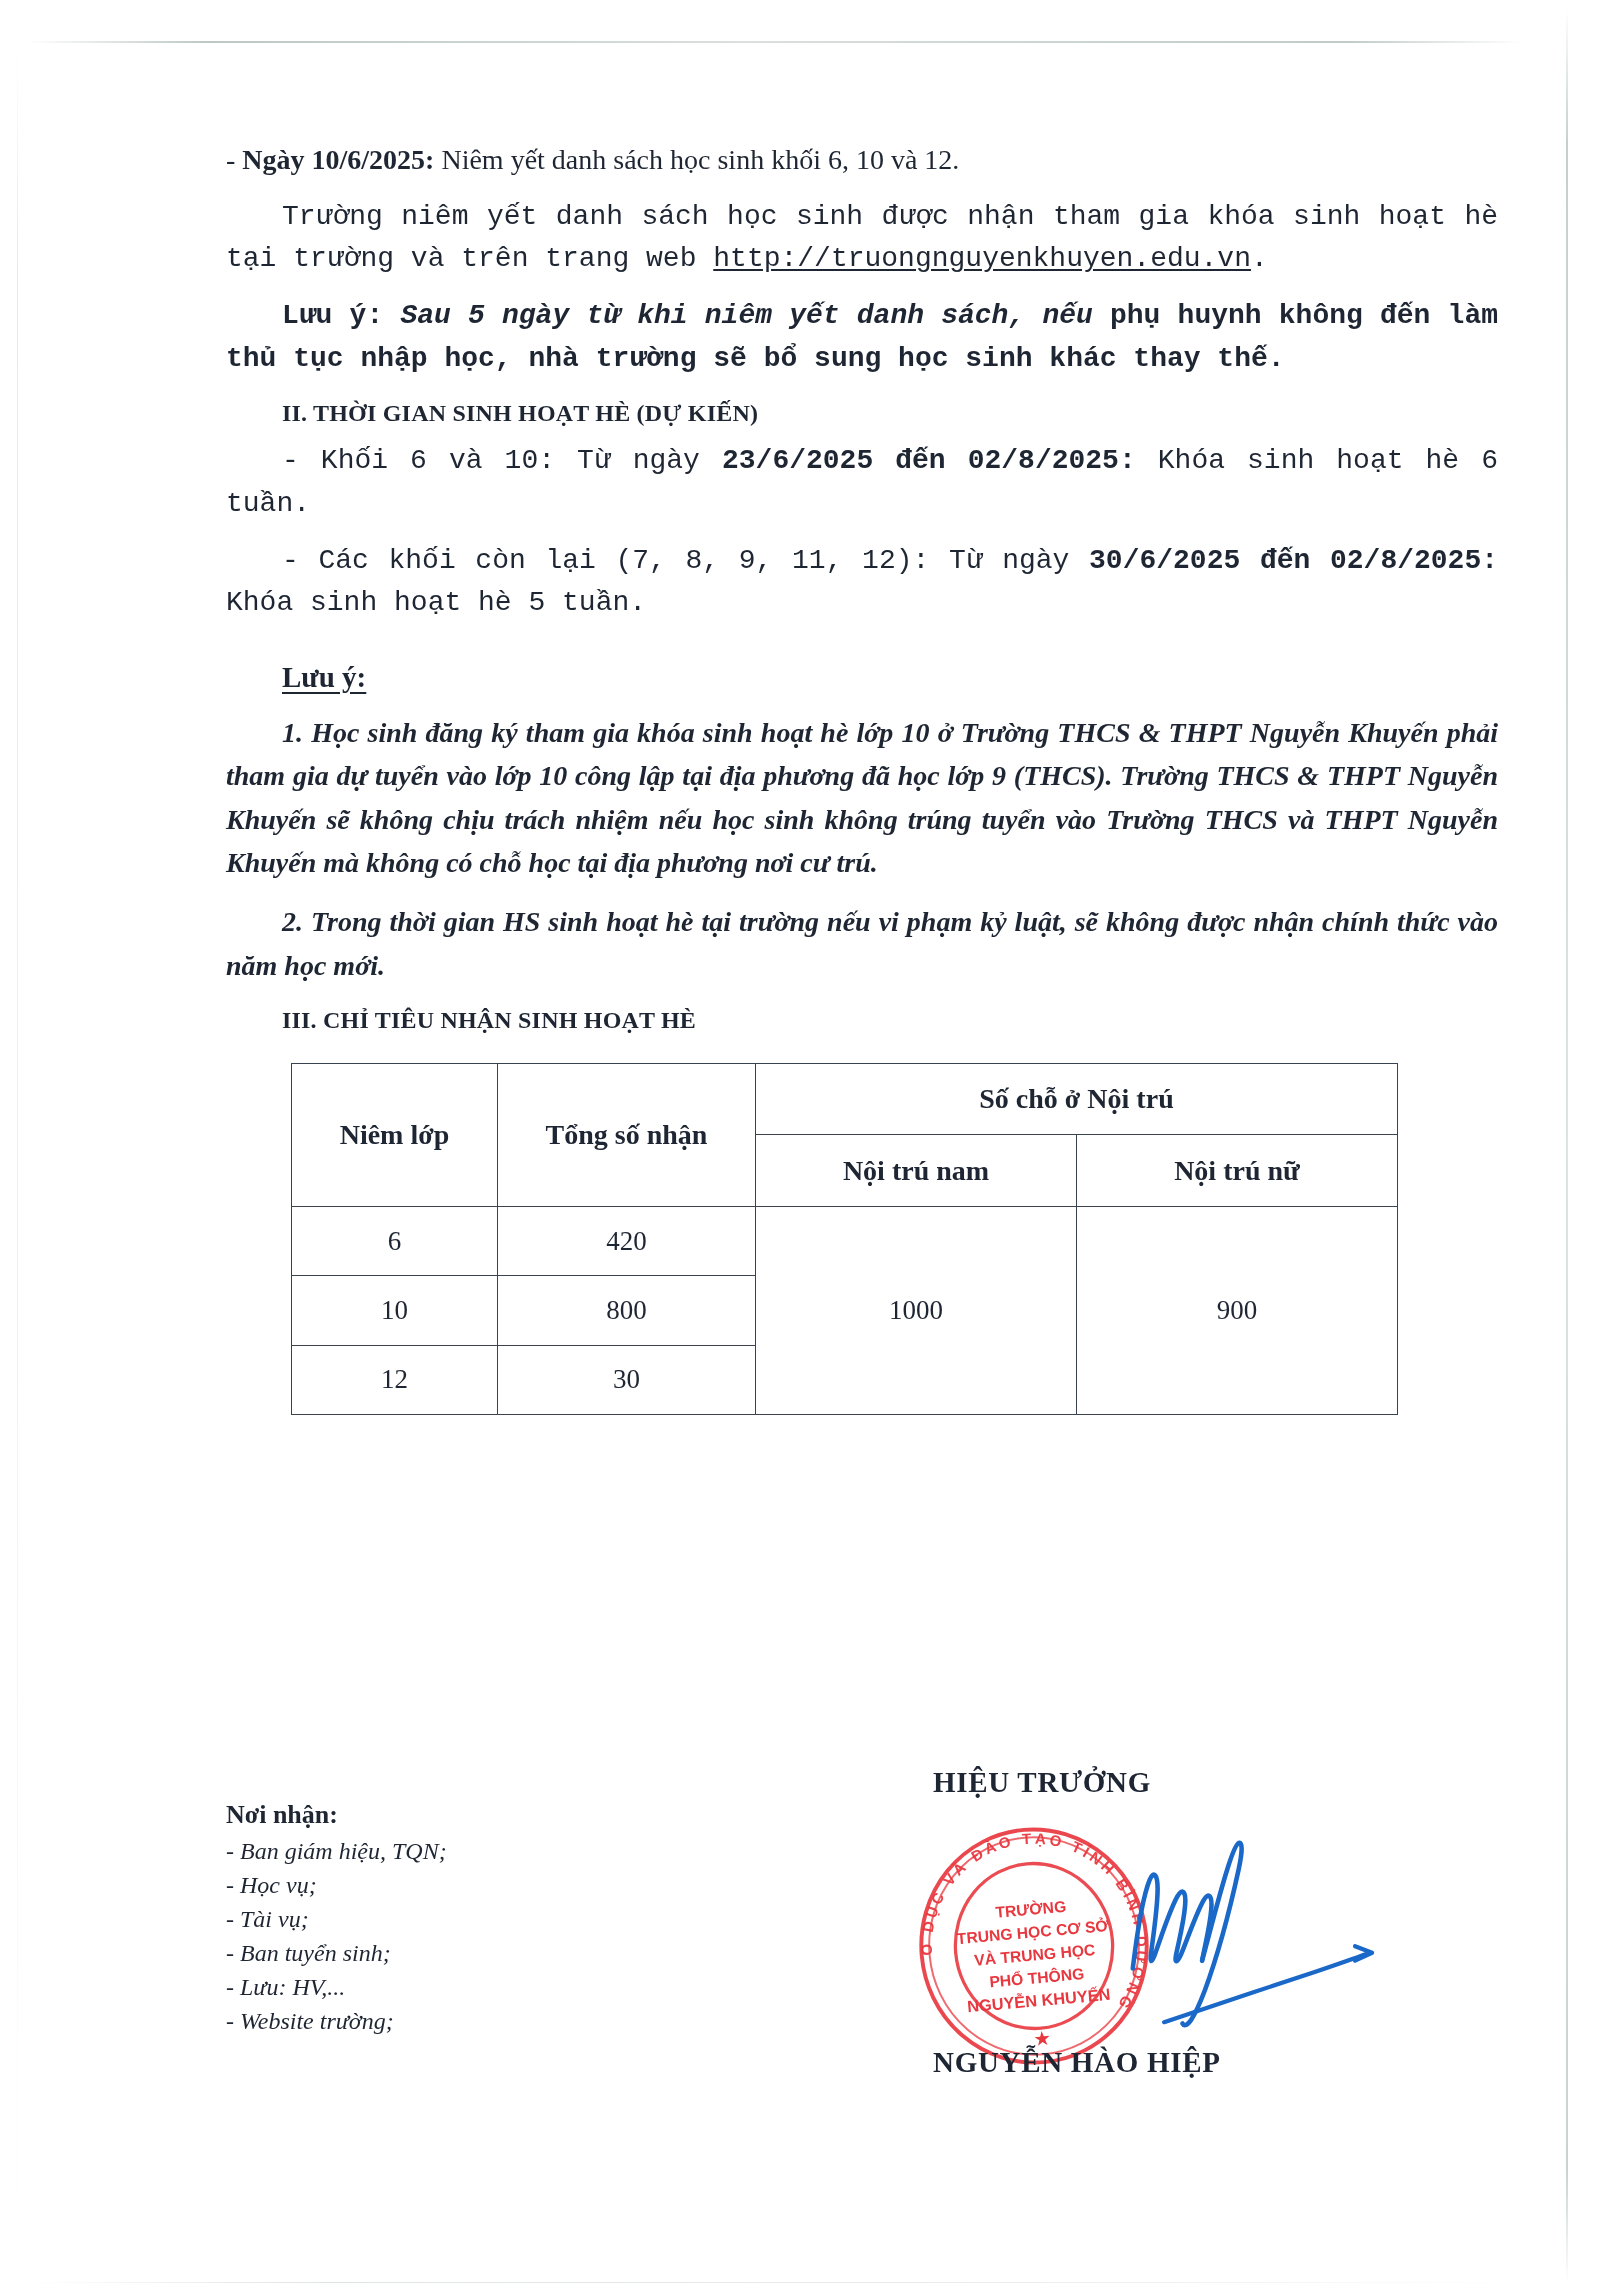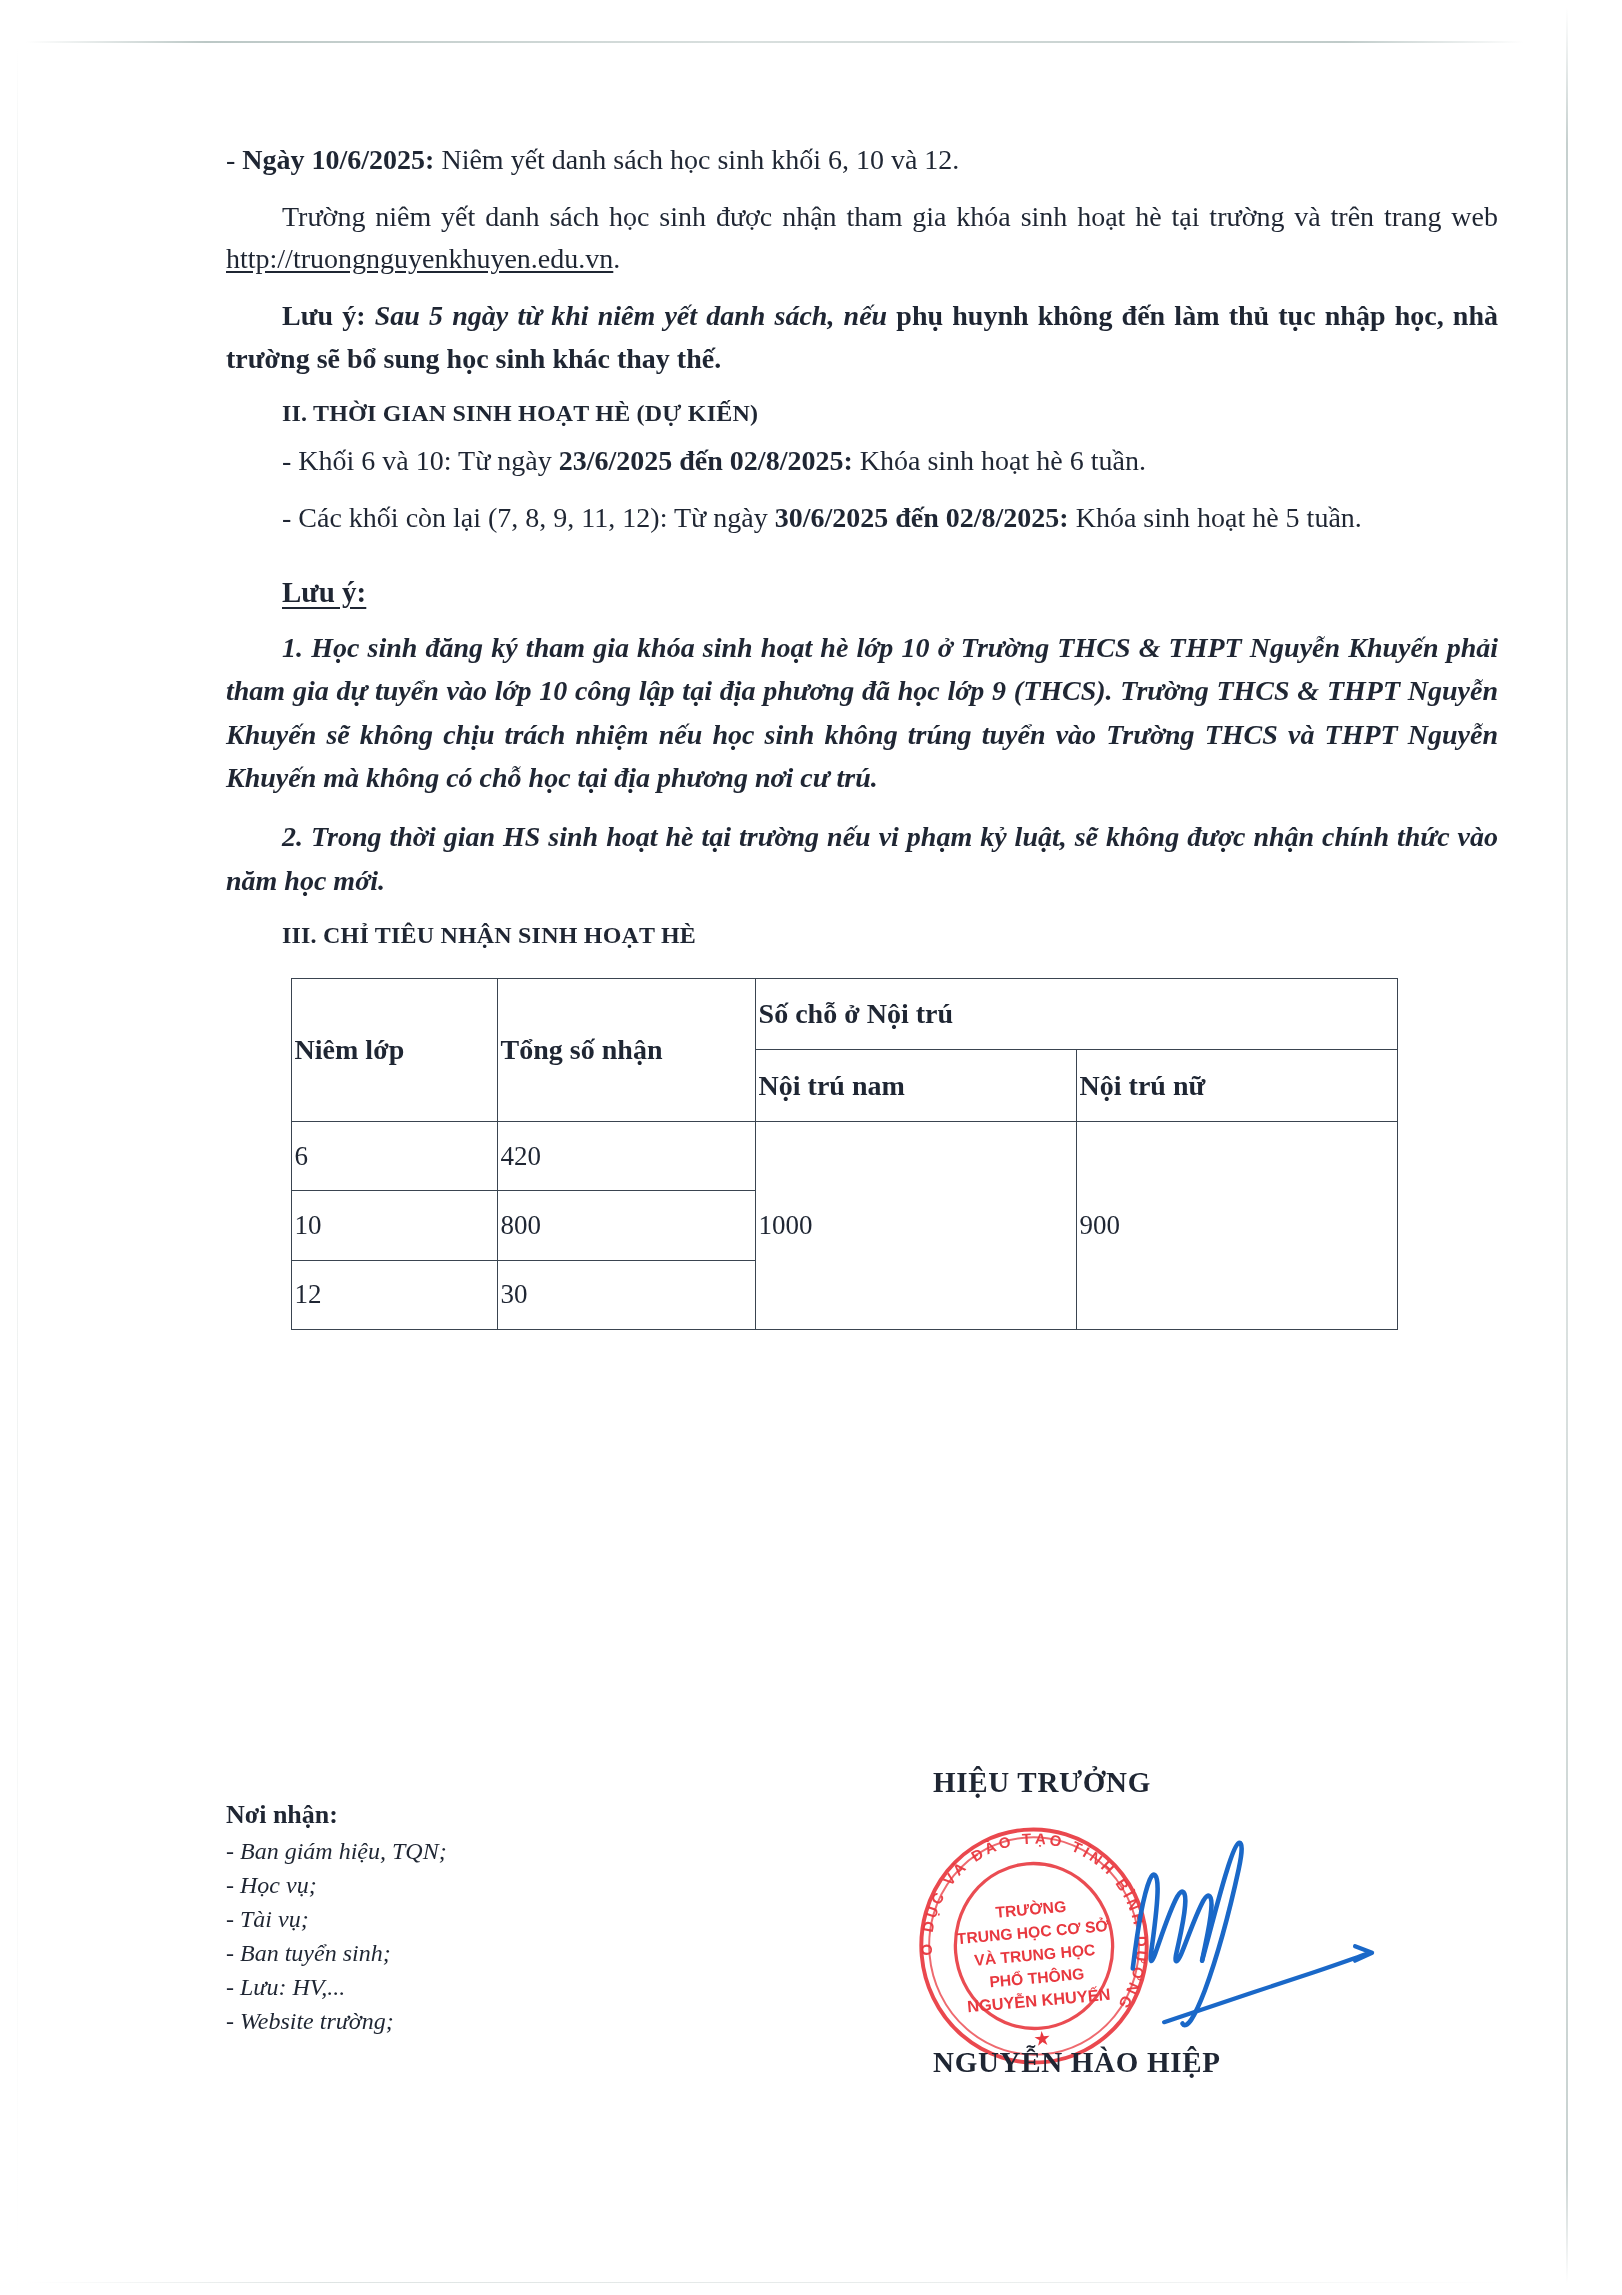--- a/index.html
+++ b/index.html
@@ -44,21 +44,21 @@
 
   p{margin:0;}
 
   .para{
     font-size:28px;
     line-height:1.52;
     text-align:justify;
     text-justify:inter-word;
     margin-bottom:14.4px;
   }
-  .indent{text-indent:56px;}
+  .indent{text-indent:56px;font-family:Liberation Mono, monospace;}
   .b{font-weight:bold;}
   .bi{font-weight:bold;font-style:italic;}
   .u{text-decoration:underline;text-underline-offset:3.3px;}
 
   .heading{
     font-size:24px;
     font-weight:bold;
     letter-spacing:0.2px;
     margin:19.6px 0 13px 56px;
   }
@@ -84,21 +84,21 @@
 
   
   .tbl-wrap{margin:29px 0 0 65px;}
   table.quota{
     border-collapse:collapse;
     width:1106px;
     table-layout:fixed;
   }
   table.quota td,table.quota th{
     border:1.3px solid #3a4450;
-    text-align:left;
+    text-align:center;
     vertical-align:middle;
     font-weight:normal;
   }
   table.quota th{
     font-size:28px;
     font-weight:bold;
     height:63px;
     padding:3.9px 2.6px;
   }
   table.quota td{

